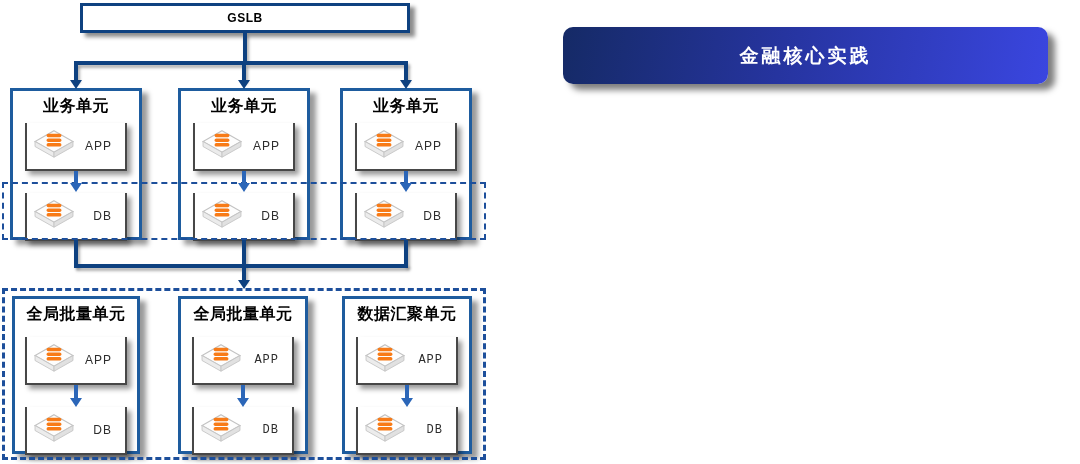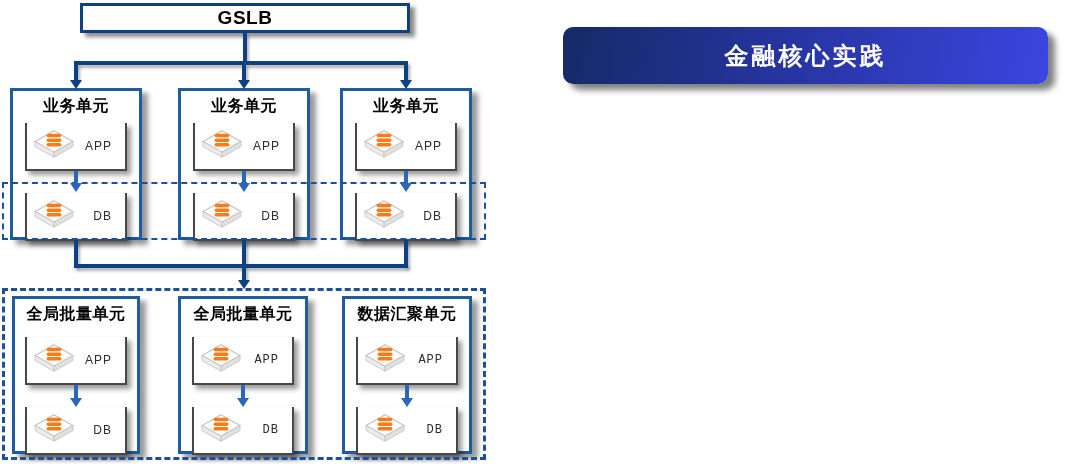--- a/index.html
+++ b/index.html
@@ -30,21 +30,21 @@
   }
   
   .gslb-box {
     position: absolute;
     left: 80px; top: 3px; width: 330px; height: 30px;
     box-sizing: border-box;
     background: #fff;
     border: 3px solid var(--connector);
     box-shadow: 5px 4px 4px rgba(0,0,0,0.45);
     display: flex; align-items: center; justify-content: center;
-    font-weight: bold; font-size: 19px; letter-spacing: 0.5px;
+    font-weight: bold; font-size: 12px; letter-spacing: 0.5px;
     color: var(--title-text);
   }
   .unit {
     position: absolute;
     box-sizing: border-box;
     background: #fff;
     border: 3px solid var(--unit-border);
     box-shadow: 6px 5px 5px rgba(0,0,0,0.40);
   }
   .unit-title {
@@ -101,21 +101,21 @@
   .dashed.thick { border-width: 3px; }
   
   .banner {
     position: absolute;
     left: 563px; top: 27px; width: 485px; height: 57px;
     border-radius: 10px;
     background: linear-gradient(100deg, var(--banner-start) 0%, #26349f 45%, var(--banner-end) 100%);
     box-shadow: 7px 6px 6px rgba(0,0,0,0.50);
     display: flex; align-items: center; justify-content: center;
     color: var(--banner-text);
-    font-weight: bold; font-size: 24px; letter-spacing: 3px;
+    font-weight: bold; font-size: 19px; letter-spacing: 3px;
   }
 </style>
 </head>
 <body>
 
 <div class="stage">
 
   <div class="cline" style="left:243px; top:33px; width:4px; height:28px;"></div>
   <div class="cline" style="left:74px; top:61px; width:334px; height:4px;"></div>
   <div class="cline" style="left:74px;  top:64px; width:4px; height:17px;"></div>

